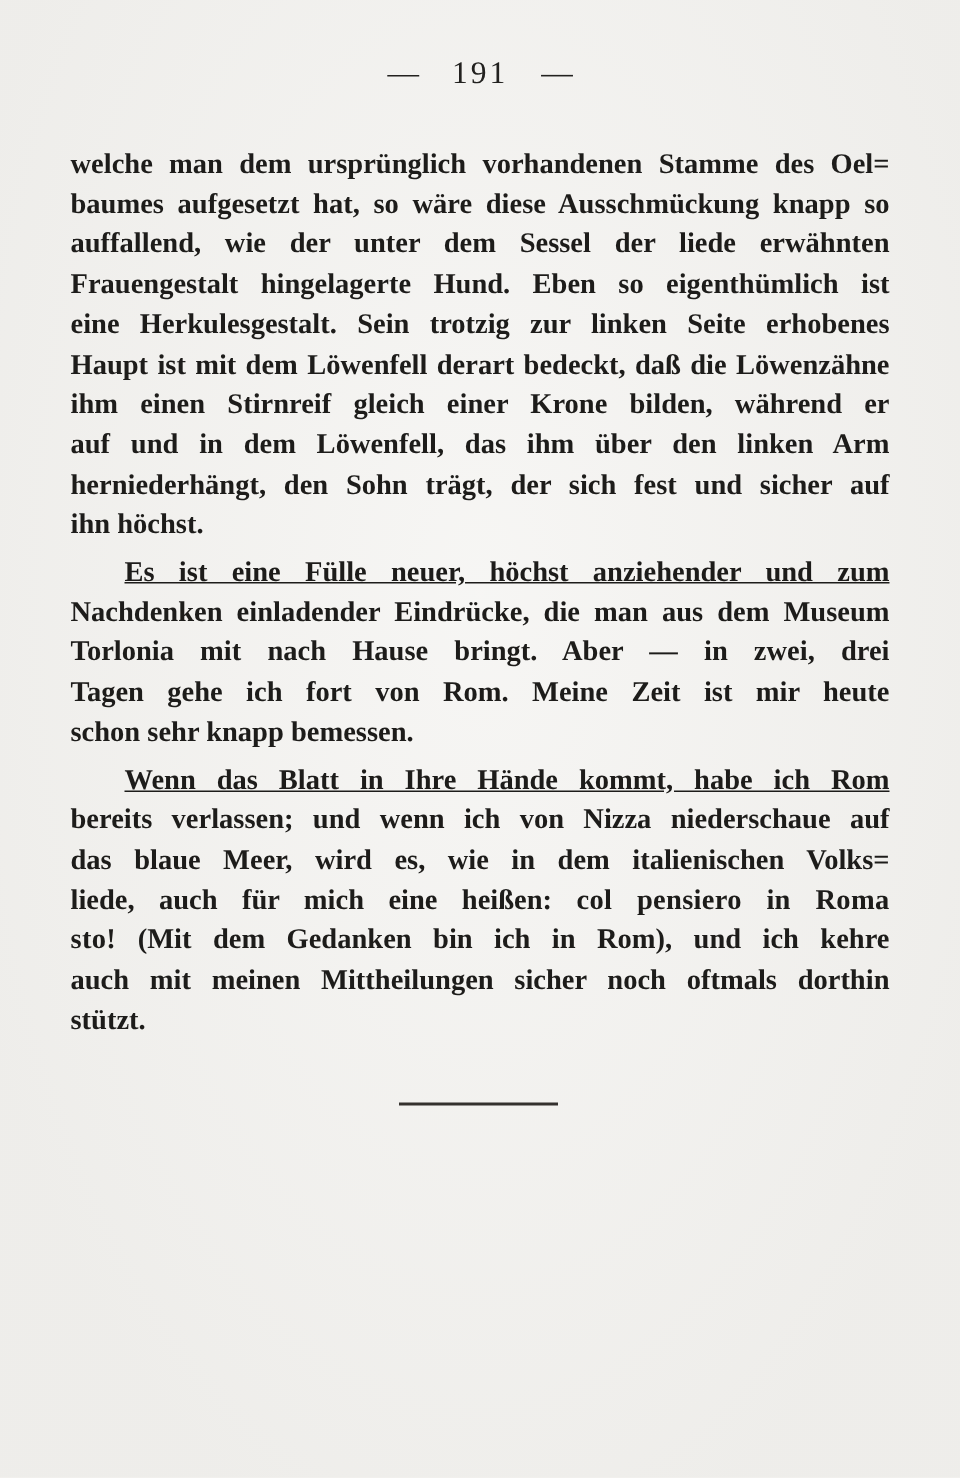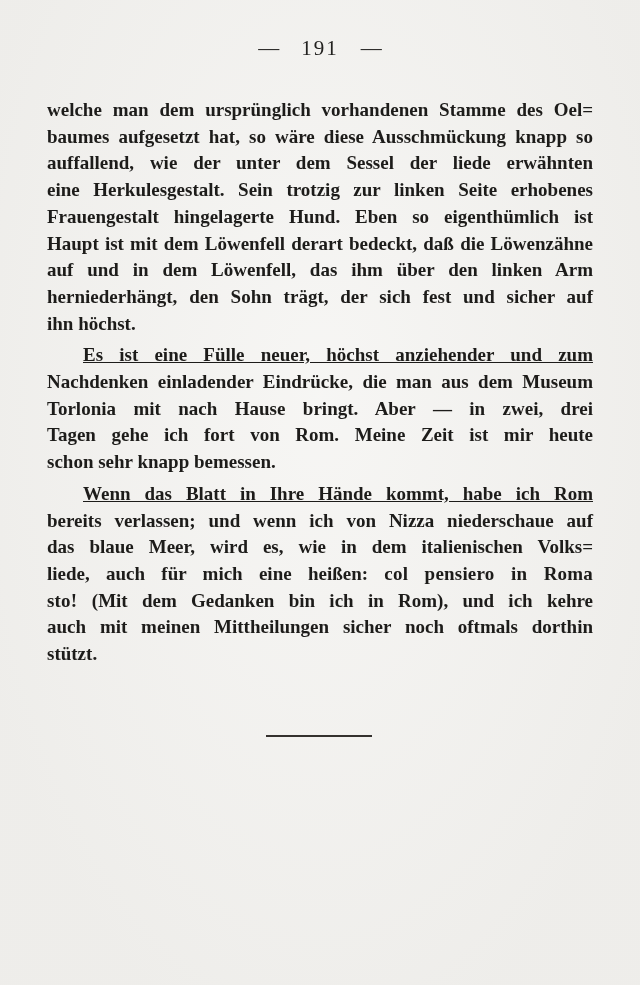--- a/index.html
+++ b/index.html
@@ -74,23 +74,24 @@
   <span>—</span>
   <span class="pagenum">191</span>
   <span>—</span>
 </div>
 
 <div class="page-body">
     <div class="para">
       <div class="line"><span class="fraktur">welche man dem ursprünglich vorhandenen Stamme des Oel=</span></div>
       <div class="line"><span class="fraktur">baumes aufgesetzt hat, so wäre diese Ausschmückung knapp so</span></div>
       <div class="line"><span class="fraktur">auffallend, wie der unter dem Sessel der liede erwähnten</span></div>
+      <div class="line"><span class="fraktur">Frauengestalt hingelagerte Hund.  Eben so eigenthümlich ist</span></div>
       <div class="line"><span class="fraktur">eine Herkulesgestalt.  Sein trotzig zur linken Seite erhobenes</span></div>
-      <div class="line"><span class="fraktur">Frauengestalt hingelagerte Hund.  Eben so eigenthümlich ist</span></div>
       <div class="line"><span class="fraktur">Haupt ist mit dem Löwenfell derart bedeckt, daß die Löwenzähne</span></div>
+      <div class="line"><span class="fraktur">ihm einen Stirnreif gleich einer Krone bilden, während er</span></div>
       <div class="line"><span class="fraktur">auf und in dem Löwenfell, das ihm über den linken Arm</span></div>
       <div class="line"><span class="fraktur">herniederhängt, den Sohn trägt, der sich fest und sicher auf</span></div>
       <div class="line line-last"><span class="fraktur">ihn höchst.</span></div>
     </div>
     <div class="para">
       <div class="line line-indent"><span class="fraktur">Es ist eine Fülle neuer, höchst anziehender und zum</span></div>
       <div class="line"><span class="fraktur">Nachdenken einladender Eindrücke, die man aus dem Museum</span></div>
       <div class="line"><span class="fraktur">Torlonia mit nach Hause bringt.  Aber — in zwei, drei</span></div>
       <div class="line"><span class="fraktur">Tagen gehe ich fort von Rom.  Meine Zeit ist mir heute</span></div>
       <div class="line line-last"><span class="fraktur">schon sehr knapp bemessen.</span></div>

